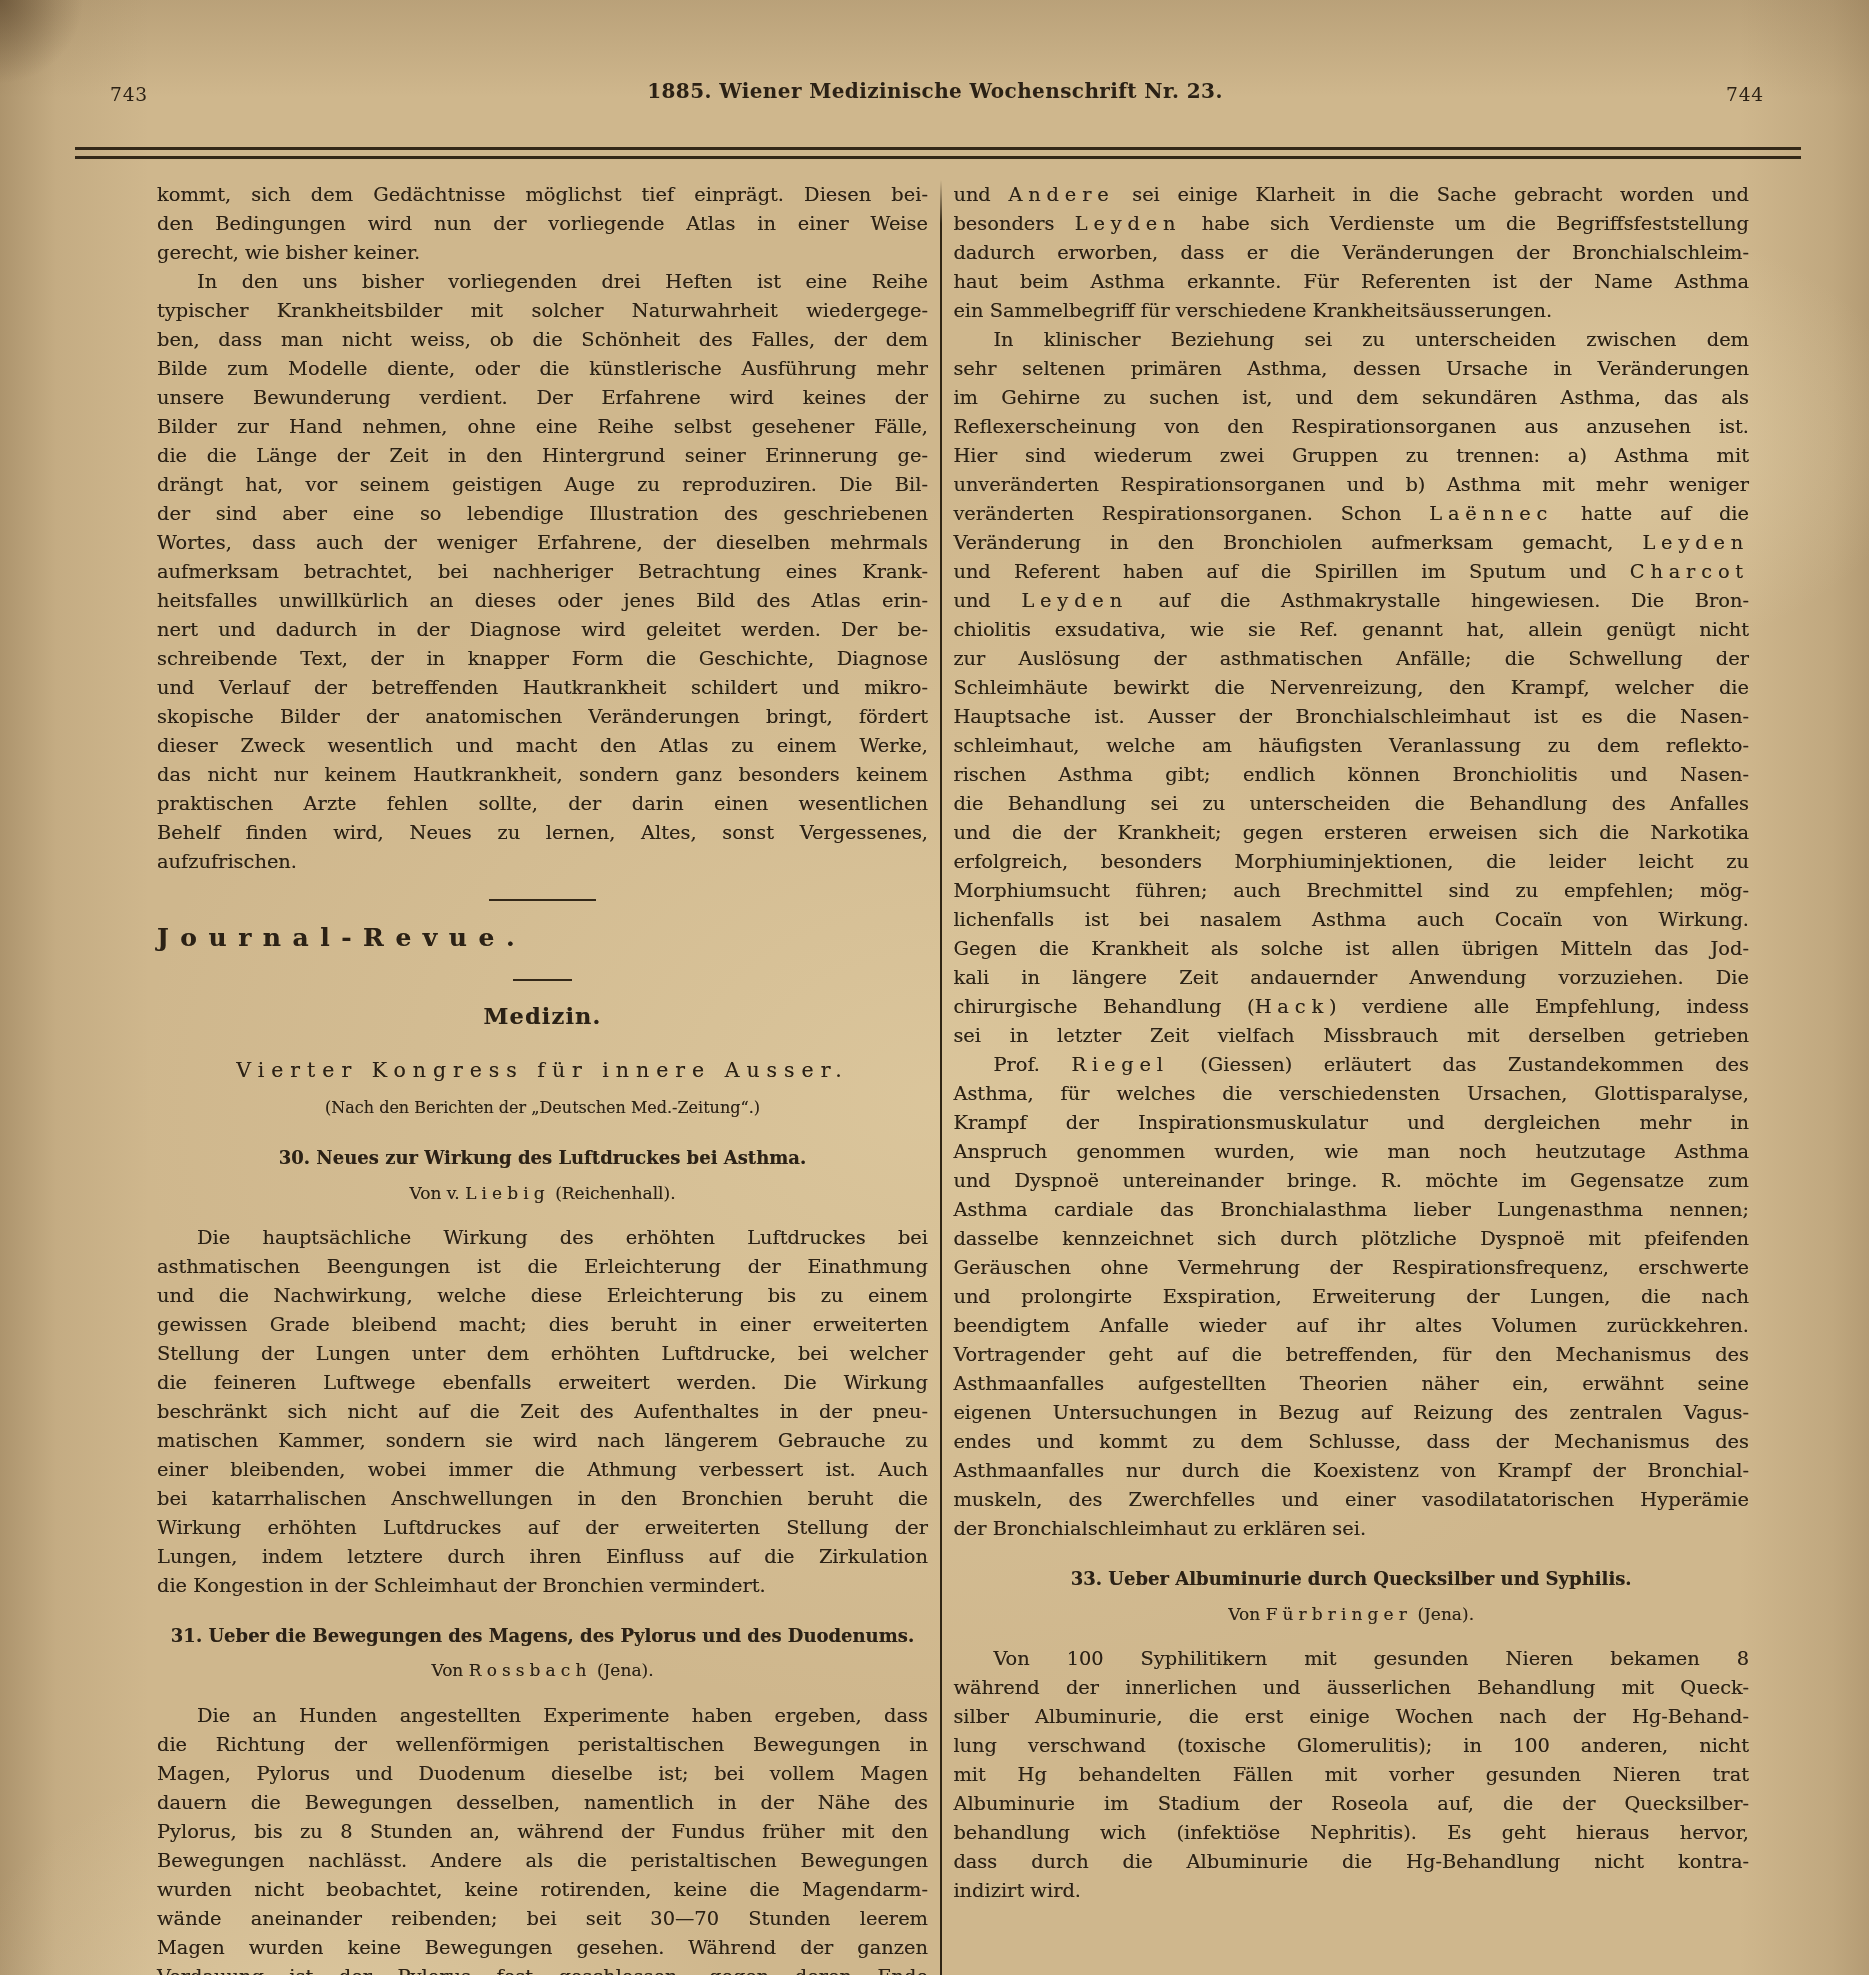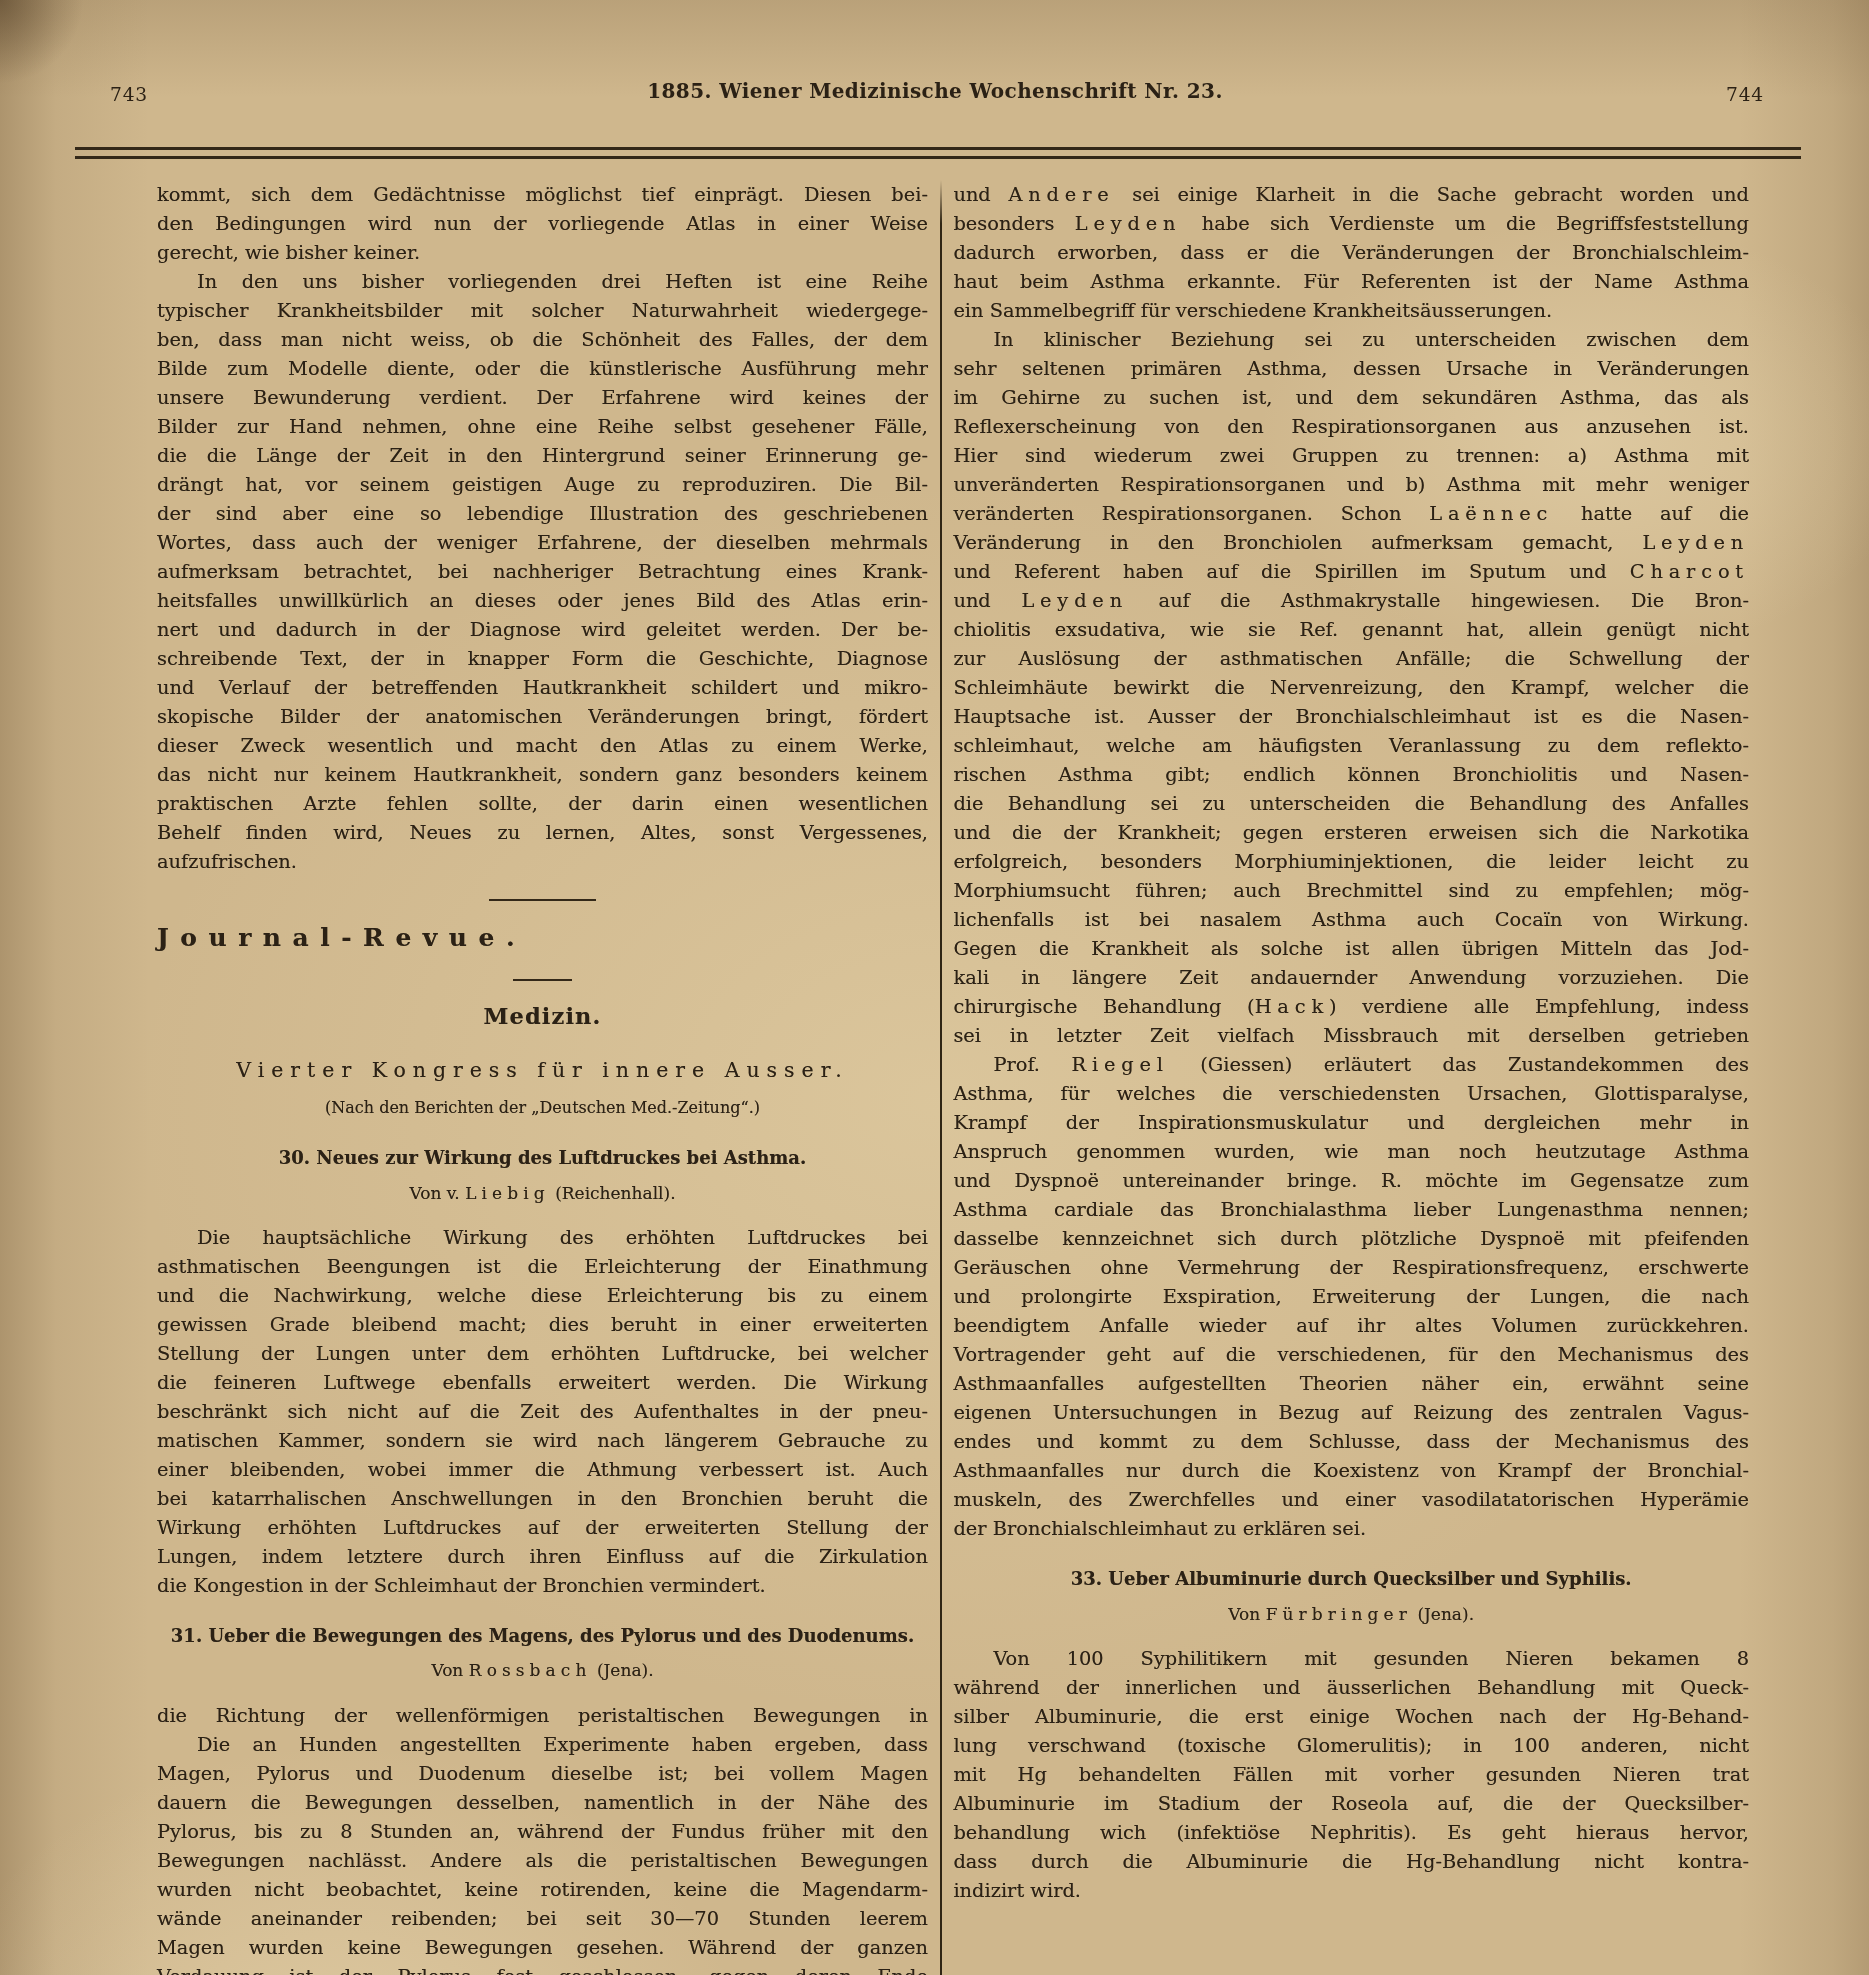--- a/index.html
+++ b/index.html
@@ -120,22 +120,22 @@
           <div class="jline">matischen Kammer, sondern sie wird nach längerem Gebrauche zu</div>
           <div class="jline">einer bleibenden, wobei immer die Athmung verbessert ist. Auch</div>
           <div class="jline">bei katarrhalischen Anschwellungen in den Bronchien beruht die</div>
           <div class="jline">Wirkung erhöhten Luftdruckes auf der erweiterten Stellung der</div>
           <div class="jline">Lungen, indem letztere durch ihren Einfluss auf die Zirkulation</div>
           <div class="jline lastline">die Kongestion in der Schleimhaut der Bronchien vermindert.</div>
         </div>
         <div class="article">31. Ueber die Bewegungen des Magens, des Pylorus und des Duodenums.</div>
         <div class="byline">Von <span class="sperr">Rossbach</span> (Jena).</div>
         <div class="paragraph">
+          <div class="jline indent">Die an Hunden angestellten Experimente haben ergeben, dass</div>
           <div class="jline">die Richtung der wellenförmigen peristaltischen Bewegungen in</div>
-          <div class="jline indent">Die an Hunden angestellten Experimente haben ergeben, dass</div>
           <div class="jline">Magen, Pylorus und Duodenum dieselbe ist; bei vollem Magen</div>
           <div class="jline">dauern die Bewegungen desselben, namentlich in der Nähe des</div>
           <div class="jline">Pylorus, bis zu 8 Stunden an, während der Fundus früher mit den</div>
           <div class="jline">Bewegungen nachlässt. Andere als die peristaltischen Bewegungen</div>
           <div class="jline">wurden nicht beobachtet, keine rotirenden, keine die Magendarm-</div>
           <div class="jline">wände aneinander reibenden; bei seit 30—70 Stunden leerem</div>
           <div class="jline">Magen wurden keine Bewegungen gesehen. Während der ganzen</div>
           <div class="jline">Verdauung ist der Pylorus fest geschlossen, gegen deren Ende</div>
         </div>
       </div>
@@ -179,21 +179,21 @@
           <div class="jline indent">Prof. <span class="sperr">Riegel</span> (Giessen) erläutert das Zustandekommen des</div>
           <div class="jline">Asthma, für welches die verschiedensten Ursachen, Glottisparalyse,</div>
           <div class="jline">Krampf der Inspirationsmuskulatur und dergleichen mehr in</div>
           <div class="jline">Anspruch genommen wurden, wie man noch heutzutage Asthma</div>
           <div class="jline">und Dyspnoë untereinander bringe. R. möchte im Gegensatze zum</div>
           <div class="jline">Asthma cardiale das Bronchialasthma lieber Lungenasthma nennen;</div>
           <div class="jline">dasselbe kennzeichnet sich durch plötzliche Dyspnoë mit pfeifenden</div>
           <div class="jline">Geräuschen ohne Vermehrung der Respirationsfrequenz, erschwerte</div>
           <div class="jline">und prolongirte Exspiration, Erweiterung der Lungen, die nach</div>
           <div class="jline">beendigtem Anfalle wieder auf ihr altes Volumen zurückkehren.</div>
-          <div class="jline">Vortragender geht auf die verschiedenen, für den Mechanismus des</div>
+          <div class="jline">Vortragender geht auf die betreffenden, für den Mechanismus des</div>
           <div class="jline">Asthmaanfalles aufgestellten Theorien näher ein, erwähnt seine</div>
           <div class="jline">eigenen Untersuchungen in Bezug auf Reizung des zentralen Vagus-</div>
           <div class="jline">endes und kommt zu dem Schlusse, dass der Mechanismus des</div>
           <div class="jline">Asthmaanfalles nur durch die Koexistenz von Krampf der Bronchial-</div>
           <div class="jline">muskeln, des Zwerchfelles und einer vasodilatatorischen Hyperämie</div>
           <div class="jline lastline">der Bronchialschleimhaut zu erklären sei.</div>
         </div>
         <div class="article">33. Ueber Albuminurie durch Quecksilber und Syphilis.</div>
         <div class="byline">Von <span class="sperr">Fürbringer</span> (Jena).</div>
         <div class="paragraph">

